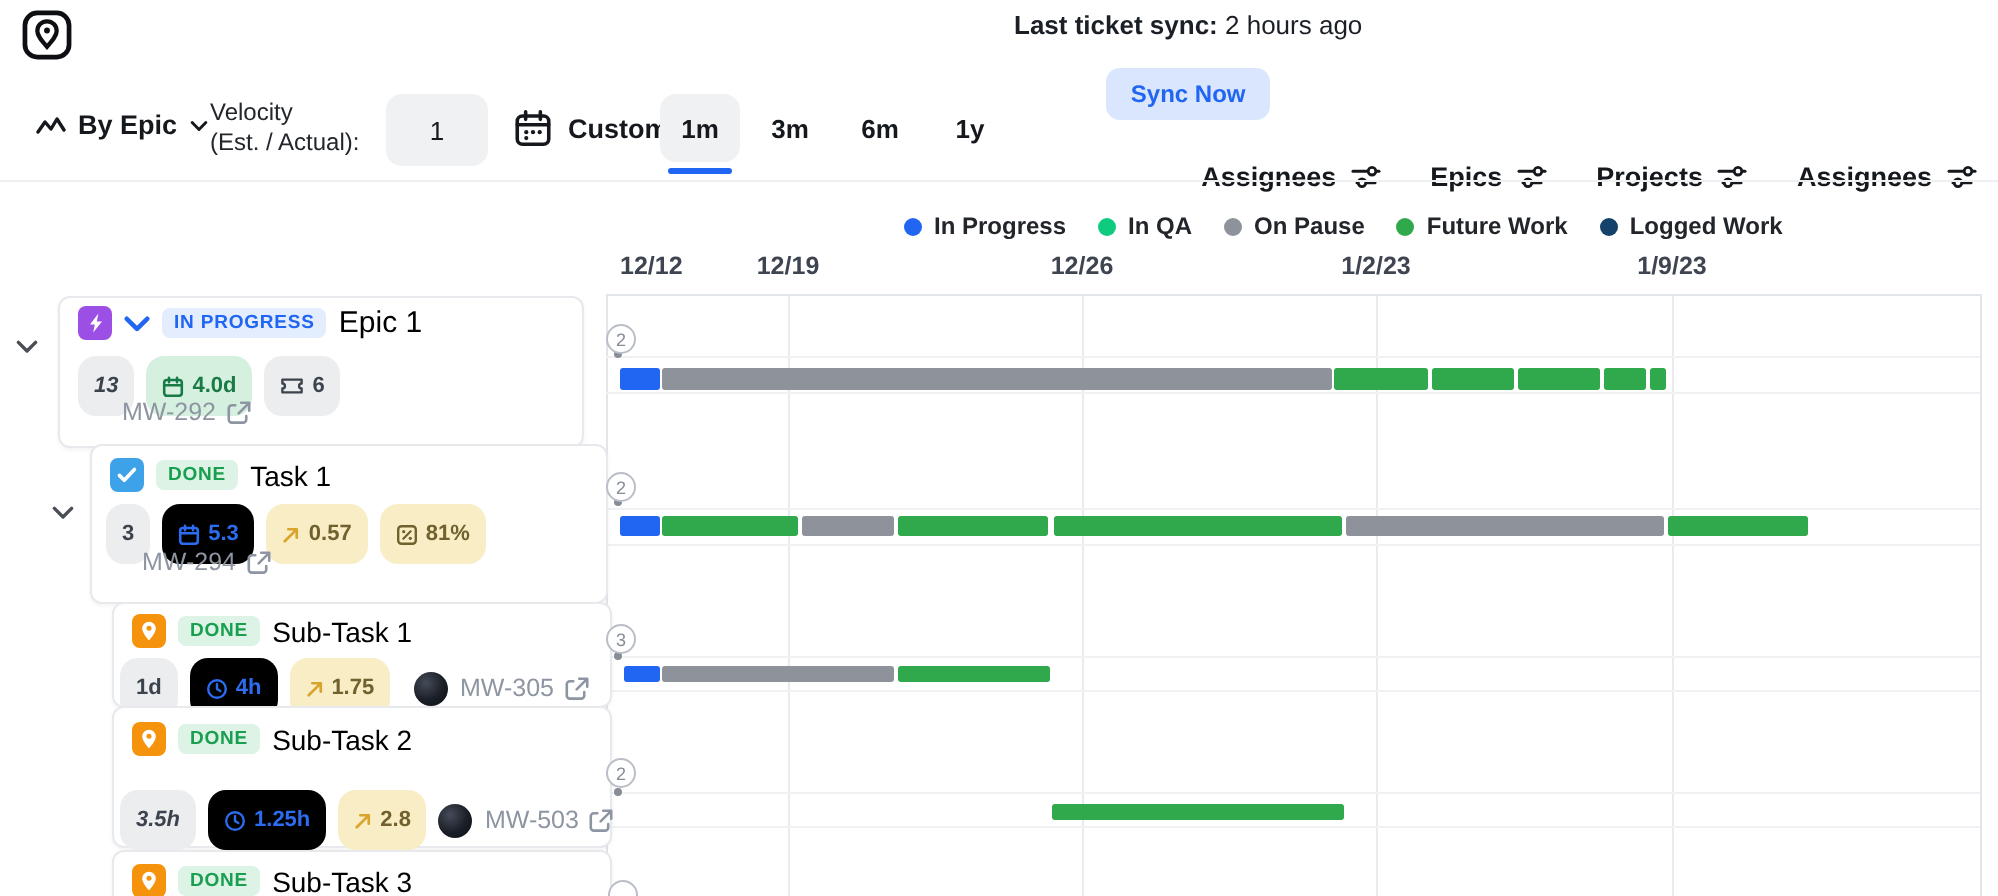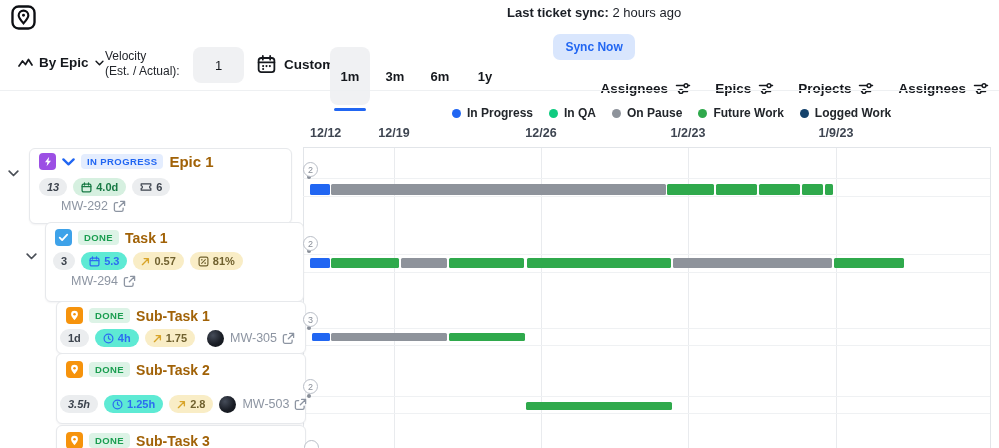--- a/index.html
+++ b/index.html
@@ -12,21 +12,21 @@
   .sync-text{font-size:13px;font-weight:700;color:#1b1f26;}
   .sync-text .val{font-weight:500;}
   .sync-btn{background:#d9e6fd;color:var(--accent,#2166f2);font-size:12px;font-weight:700;
             border:none;border-radius:7px;padding:6px 12px;cursor:pointer;font-family:inherit;}
   
   .tb-item{display:flex;align-items:center;gap:6px;font-size:13.5px;font-weight:600;color:#15181d;}
   .vel-label{font-size:12px;line-height:15px;font-weight:500;color:#23262c;}
   .vel-input{width:47px;height:34px;background:#f0f1f3;border:none;border-radius:8px;text-align:center;
              font-size:13px;color:#15181d;font-family:inherit;}
   #range-tabs{display:flex;align-items:center;gap:5px;}
-  .range-tab{position:relative;height:34px;min-width:24px;padding:12px 8px;display:flex;align-items:center;
+  .range-tab{position:relative;height:34px;min-width:24px;padding:0 8px;display:flex;align-items:center;
              justify-content:center;font-size:13px;font-weight:600;color:#15181d;cursor:pointer;}
   .range-tab.active{background:#f0f1f3;border-radius:8px;}
   .range-tab.active::after{content:'';position:absolute;left:4px;right:4px;bottom:-6px;height:3px;
              border-radius:2px;background:var(--accent,#2166f2);}
   #filter-bar{display:flex;align-items:center;gap:24px;margin-top:25px;}
   .filter-item{display:flex;align-items:center;gap:7px;font-size:13.5px;font-weight:600;color:#15181d;cursor:pointer;}
   .hline{position:absolute;height:1px;background:#eef0f2;}
   
   #legend{display:flex;align-items:center;gap:16px;}
   .legend-item{display:flex;align-items:center;gap:6px;font-size:12px;font-weight:600;color:#22262b;}
@@ -43,27 +43,27 @@
   .row-dot{position:absolute;width:4px;height:4px;border-radius:50%;background:#878d97;z-index:2;}
   .bar-seg{position:absolute;border-radius:1.5px;z-index:1;}
   
   .card{position:absolute;background:#fff;border:1px solid #e7e9ec;border-radius:6px;
         box-shadow:0 1px 2px rgba(20,24,31,.05);z-index:5;}
   .card-row{position:absolute;display:flex;align-items:center;gap:6px;white-space:nowrap;}
   .icon-box{width:17px;height:17px;border-radius:4px;display:flex;align-items:center;justify-content:center;flex:0 0 auto;}
   .icon-epic{background:#9c4fe4;} .icon-check{background:#3ea2e9;} .icon-pin{background:#f6930c;}
   .badge{font-size:9.5px;font-weight:700;letter-spacing:.4px;padding:3px 6px;border-radius:4px;line-height:1;}
   .badge-blue{background:#e4edfe;color:#2166f2;} .badge-green{background:#dcf3e6;color:#1a9e50;}
-  .card-title{font-size:14px;font-weight:700;color:#a16207;}
+  .card-title{font-size:14px;font-weight:400;color:#000000;}
   .card-title.big{font-size:15px;}
-  .pill{height:18px;display:inline-flex;align-items:center;gap:4px;padding:0 8px;border-radius:9px;
+  .pill{height:30px;display:inline-flex;align-items:center;gap:4px;padding:0 8px;border-radius:9px;
         font-size:11px;font-weight:600;line-height:1;}
   .pill.it{font-style:italic;}
   .pill-gray{background:#ebedef;color:#3c434d;} .pill-green{background:#d6f0e0;color:#187a45;}
-  .pill-blue{background:#5eead4;color:#2c6cf0;} .pill-yellow{background:#f9edc6;color:#70612f;}
+  .pill-blue{background:#000000;color:#2c6cf0;} .pill-yellow{background:#f9edc6;color:#70612f;}
   .tk-link{display:flex;align-items:center;gap:5px;font-size:12.5px;font-weight:500;color:#8d95a2;cursor:pointer;}
   .avatar{width:17px;height:17px;border-radius:50%;flex:0 0 auto;
           background:radial-gradient(circle at 35% 32%,#454c59 0%,#1a1e26 55%,#0d1015 100%);}
   .chev-wrap{position:absolute;z-index:6;cursor:pointer;display:flex;}
   .svg-i{display:flex;align-items:center;justify-content:center;}
 </style>
 </head>
 <body>
 
 <div id="stage">

